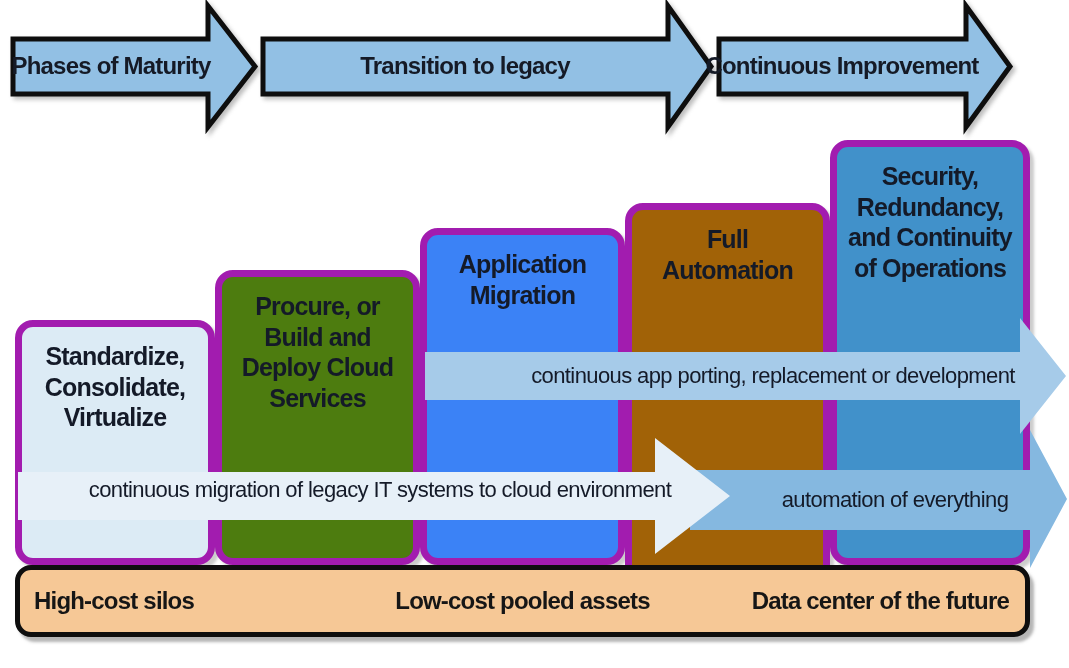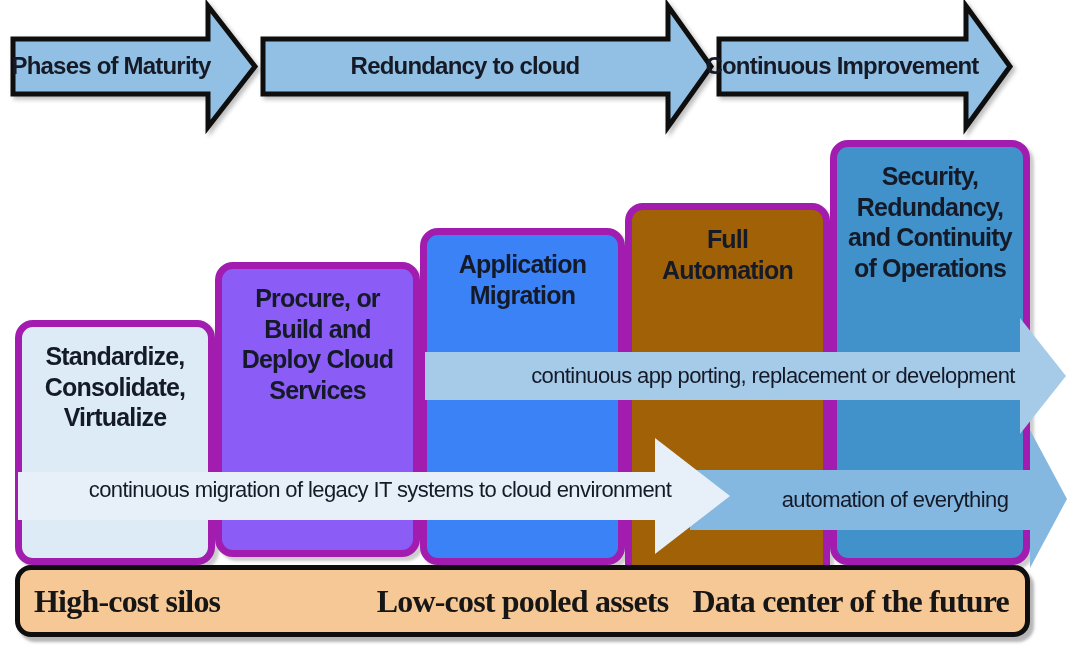--- a/index.html
+++ b/index.html
@@ -30,54 +30,54 @@
     white-space:nowrap;z-index:6;
   }
   .bottom-bar{
     position:absolute;left:15px;top:565px;width:1015px;height:72px;
     box-sizing:border-box;border:5px solid #0e0e0e;border-radius:16px;
     box-shadow:4px 5px 3px rgba(110,110,110,.5);
     z-index:5;
   }
   .bar-label{
     position:absolute;top:0;height:62px;display:flex;align-items:center;
-    font-size:32px;font-weight:700;letter-spacing:-0.8px;color:#161616;white-space:nowrap;font-family:Liberation Serif, serif;
+    font-size:24px;font-weight:700;letter-spacing:-0.8px;color:#161616;white-space:nowrap;
   }
   .bar-left{left:14px;}
   .bar-center{left:50%;transform:translateX(-50%);}
   .bar-right{right:16px;}
   .z2{z-index:2;} .z3{z-index:3;}
 </style>
 </head>
 <body>
 
 <div class="stage">
 
   <svg class="arrow" style="left:8px;top:3px;" width="252" height="128" viewBox="0 0 252 128">
     <polygon points="5,36 200,36 200,3 247,63.5 200,124 200,91 5,91" stroke="#0e0e0e" stroke-width="5" stroke-linejoin="miter" fill="#92c0e4"></polygon>
   </svg>
   <div class="arrow-label" style="left:16px;top:39px;width:190px;height:54px;">Phases of Maturity</div>
 
   <svg class="arrow" style="left:258px;top:3px;" width="458" height="128" viewBox="0 0 458 128">
     <polygon points="5,36 410,36 410,3 453,63.5 410,124 410,91 5,91" stroke="#0e0e0e" stroke-width="5" stroke-linejoin="miter" fill="#92c0e4"></polygon>
   </svg>
-  <div class="arrow-label" style="left:266px;top:39px;width:398px;height:54px;">Redundancy to cloud</div>
+  <div class="arrow-label" style="left:266px;top:39px;width:398px;height:54px;">Transition to legacy</div>
 
   <svg class="arrow" style="left:714px;top:3px;" width="302" height="128" viewBox="0 0 302 128">
     <polygon points="5,36 252,36 252,3 296,63.5 252,124 252,91 5,91" stroke="#0e0e0e" stroke-width="5" stroke-linejoin="miter" fill="#92c0e4"></polygon>
   </svg>
   <div class="arrow-label" style="left:721px;top:39px;width:242px;height:54px;">Continuous Improvement</div>
 
   <div class="phase-box" style="left: 15px; top: 320px; width: 200px; height: 245px; background-color: rgb(220, 235, 245);">
     <div class="phase-label">Standardize,
 Consolidate,
 Virtualize</div>
   </div>
 
-  <div class="phase-box" style="left: 215px; top: 262px; width: 205px; height: 295px; background-color: #8b5cf6;">
+  <div class="phase-box" style="left: 215px; top: 270px; width: 205px; height: 295px; background-color: #4d7c0f;">
     <div class="phase-label">Procure, or
 Build and
 Deploy Cloud
 Services</div>
   </div>
 
   <div class="phase-box" style="left: 420px; top: 228px; width: 205px; height: 337px; background-color: #3b82f6;">
     <div class="phase-label">Application
 Migration</div>
   </div>

